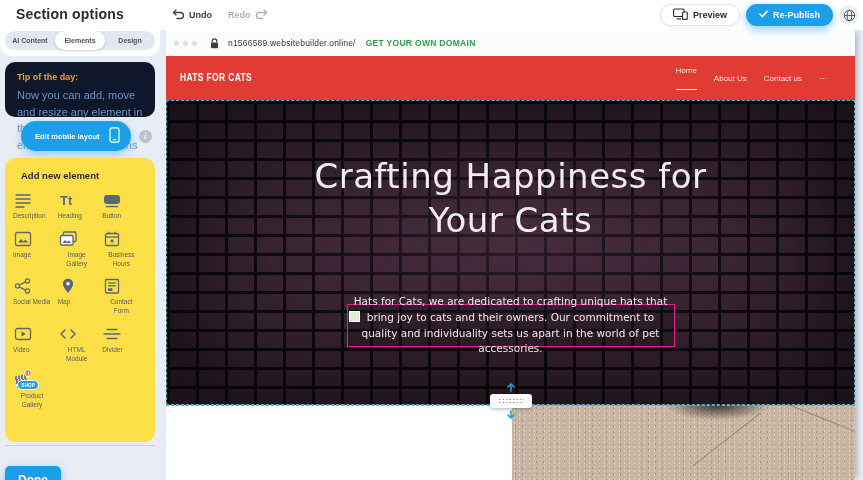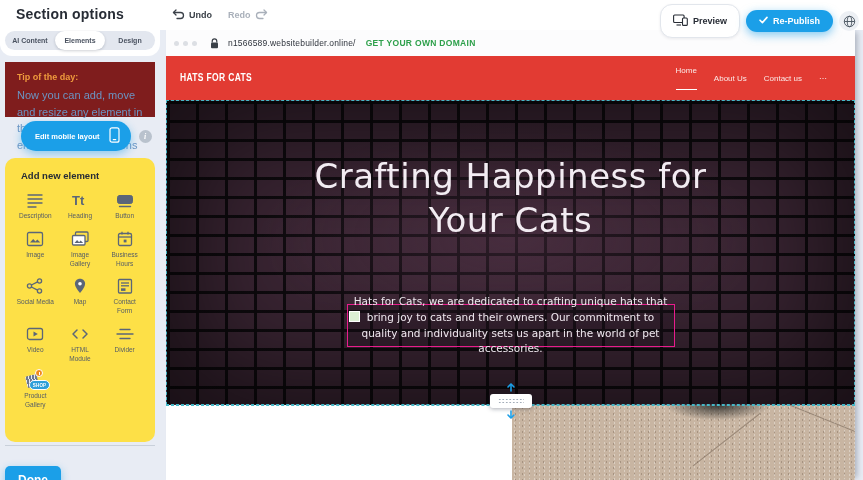--- a/index.html
+++ b/index.html
@@ -10,53 +10,53 @@
   }
 
   
   .topbar { position:absolute; top:0; left:0; width:863px; height:30px; background:#fff; z-index:6; }
   .panel-title { position:absolute; left:16px; top:6px; font-size:14px; font-weight:bold; color:#272c35; letter-spacing:.2px; }
   .history { position:absolute; left:172px; top:0; height:30px; display:flex; align-items:center; gap:16px; }
   .hist-btn { display:flex; align-items:center; gap:4px; background:none; border:none; font-family:inherit;
               font-size:9px; font-weight:bold; color:#3a4048; cursor:pointer; }
   .hist-btn.disabled { color:#a9b0ba; }
   .topbar-right { position:absolute; right:4px; top:4px; display:flex; align-items:center; gap:6px; }
-  .preview-btn { height:22px; padding:16px 12px; border-radius:12px; background:#fff; border:1px solid #e2e6ec;
+  .preview-btn { height:22px; padding:4px 12px; border-radius:12px; background:#fff; border:1px solid #e2e6ec;
                  display:flex; align-items:center; gap:5px; font-family:inherit; font-size:9px; font-weight:bold;
                  color:#272c35; box-shadow:0 1px 3px rgba(20,30,50,.08); cursor:pointer; }
   .republish-btn { height:22px; padding:0 13px; border-radius:12px; background:#1b9fe8; border:none;
                    display:flex; align-items:center; gap:5px; font-family:inherit; font-size:9px; font-weight:bold;
                    color:#fff; box-shadow:0 3px 10px rgba(27,159,232,.55); cursor:pointer; }
   .globe-btn { width:20px; height:20px; border-radius:50%; background:#edf0f4; border:none; display:flex;
                align-items:center; justify-content:center; color:#4a5560; cursor:pointer; }
 
   
   .sidebar { position:absolute; left:0; top:30px; width:160px; bottom:0; z-index:5; }
   .tabs-panel { position:absolute; top:0; left:0; width:160px; height:26px; background:#fff; border-radius:0 0 12px 12px; }
   .tabs { position:absolute; top:1px; left:5px; width:150px; height:19px; background:#e3e7ef; border-radius:11px; display:flex; }
   .tab { flex:1; display:flex; align-items:center; justify-content:center; font-size:7px; font-weight:bold;
          color:#4a5260; border-radius:11px; cursor:pointer; }
   .tab.active { background:#fff; box-shadow:0 1px 3px rgba(20,30,50,.2); }
 
-  .tip-card { position:absolute; left:5px; top:32px; width:150px; height:55px; background:#7f1d1d; border-radius:0; padding:10px 12px; }
+  .tip-card { position:absolute; left:5px; top:32px; width:150px; height:55px; background:#0f172a; border-radius:10px; padding:10px 12px; }
   .tip-title { font-size:9px; font-weight:bold; color:#ef9b3d; margin-bottom:5px; }
   .tip-body  { font-size:11px; color:#6b94c3; line-height:1.5; }
 
   .mobile-row { position:absolute; left:5px; top:91px; height:30px; display:flex; align-items:center; gap:8px;padding-left:16px; }
   .edit-mobile-btn { height:30px; padding:0 11px 0 14px; border-radius:16px; background:#1b9fe8; border:none;
                      color:#fff; font-family:inherit; font-size:7.5px; font-weight:bold; display:flex; align-items:center;
                      gap:9px; box-shadow:0 3px 9px rgba(27,159,232,.45); cursor:pointer; }
   .info-btn { width:13px; height:13px; border-radius:50%; background:#b9c2cd; border:none; color:#fff;
               font-size:8px; font-weight:bold; font-family:"Liberation Serif",serif; font-style:italic;
               display:flex; align-items:center; justify-content:center; cursor:pointer; }
 
   .elements-card { position:absolute; left:5px; top:128px; width:150px; height:284px; background:#fde047; border-radius:10px; padding:12px 8px 8px; }
   .elements-title { font-size:9.5px; font-weight:bold; color:#272c35; margin:0 0 10px 8px; }
   .grid { display:grid; grid-template-columns:repeat(3,1fr); row-gap:9px; }
-  .grid-item { display:flex; flex-direction:column; align-items:center; gap:3px; cursor:pointer; }
+  .grid-item { display:flex; flex-direction:column; align-items:flex-start; gap:3px; cursor:pointer; }
   .grid-icon { height:18px; display:flex; align-items:center; justify-content:center; color:#5b6678; }
   .grid-label { font-size:6.5px; color:#555c66; text-align:center; line-height:1.35; max-width:38px; }
 
   .pg-icon { position:relative; width:22px; height:17px; }
   .pg-bag { position:absolute; left:2px; top:3px; width:12px; height:12px; border-radius:2px; background:#6d7890;
             background-image:repeating-linear-gradient(90deg, rgba(255,255,255,.85) 0 1px, transparent 1px 3px);
             transform:rotate(-14deg); }
   .pg-badge { position:absolute; top:-3px; right:3px; width:8px; height:8px; border-radius:50%;
               background:#f08a1d; border:1px solid #fff; }
   .pg-badge::after { content:""; position:absolute; left:2.5px; top:1.5px; width:1.5px; height:3.5px; background:#fff; }

